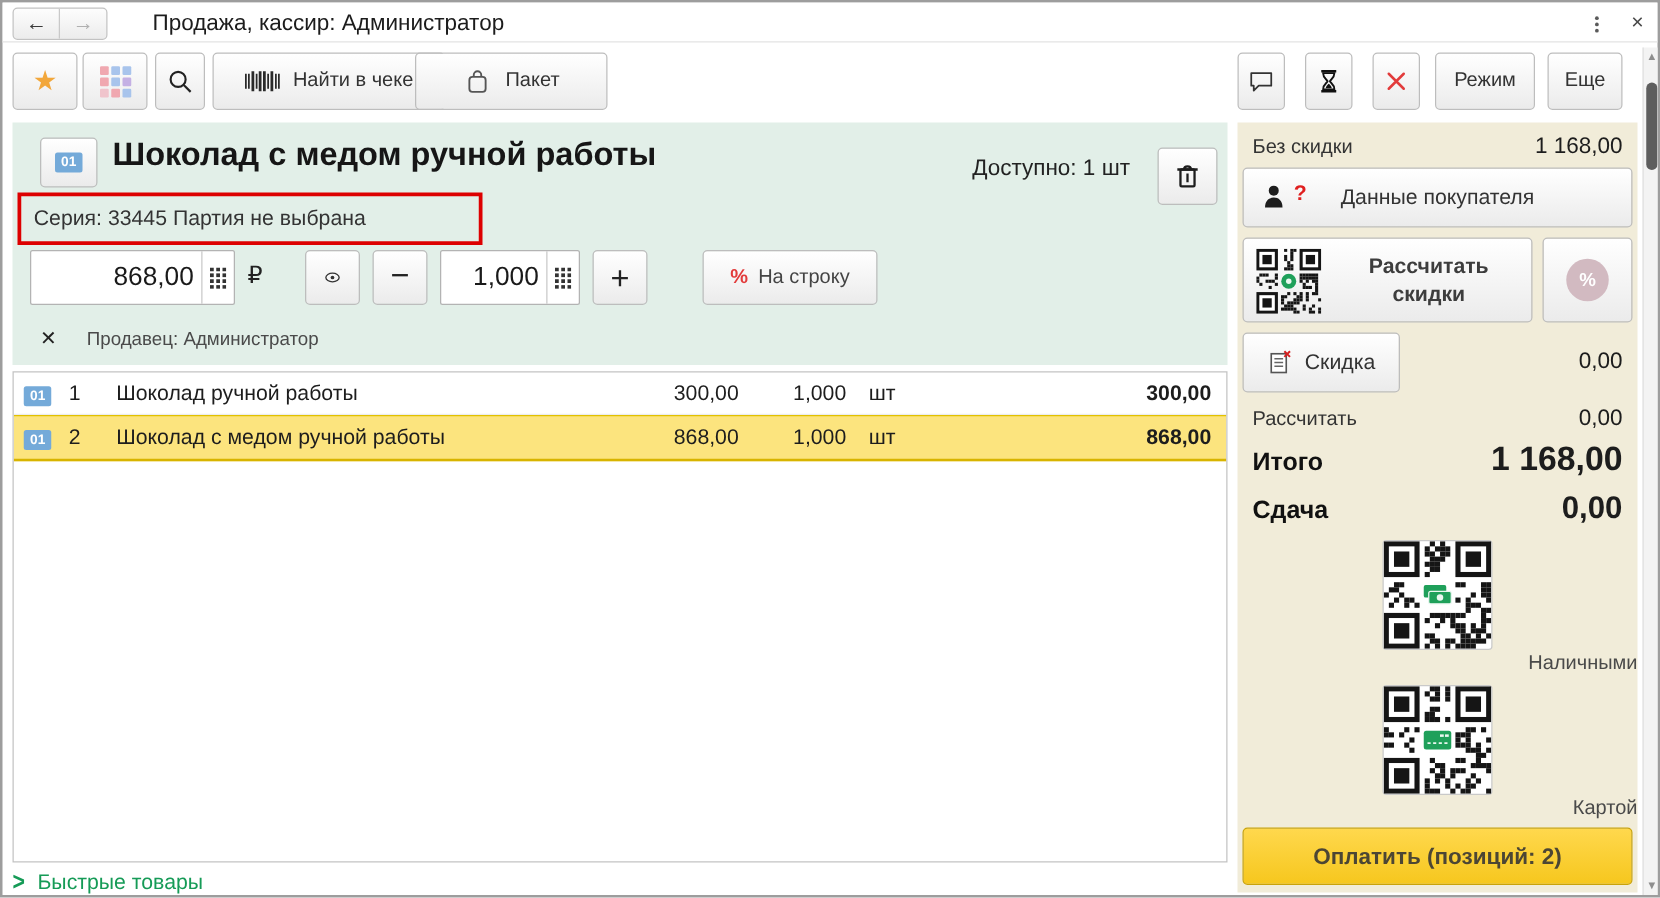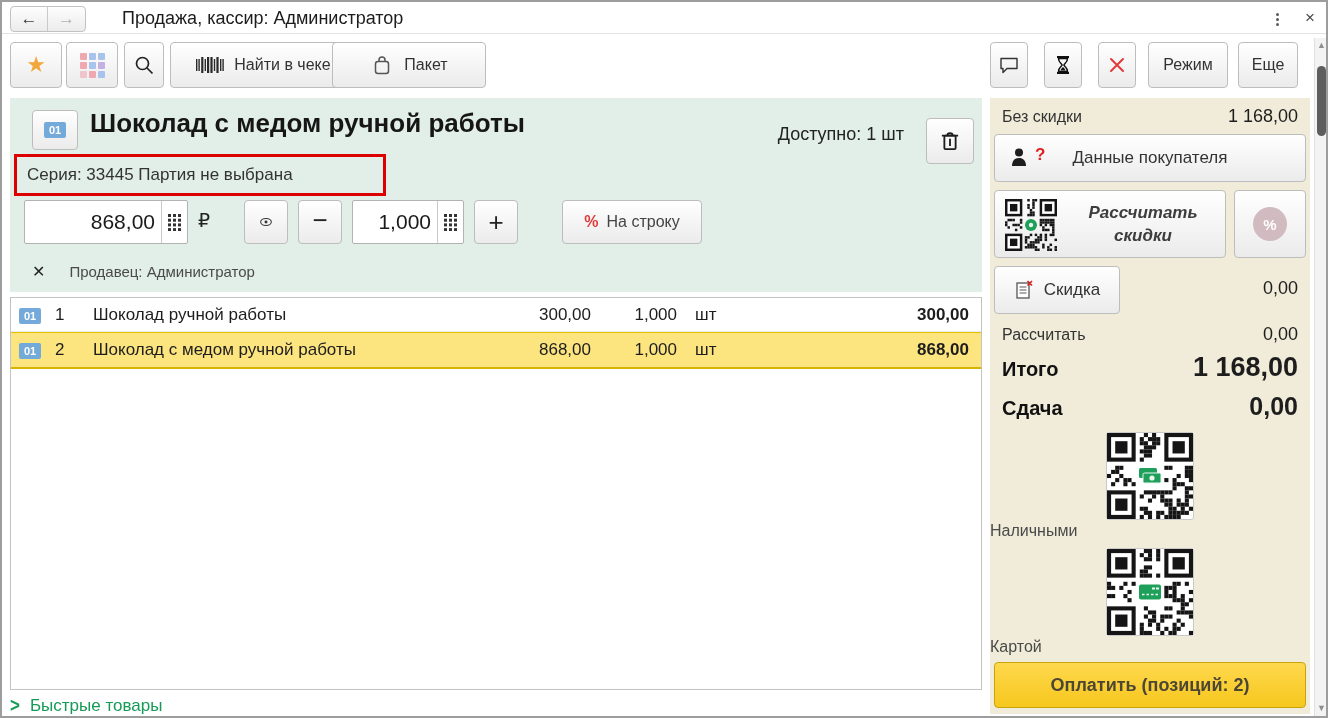--- a/index.html
+++ b/index.html
@@ -76,37 +76,37 @@
 
   
   .rpanel { position:absolute; left:988px; top:96px; width:320px; height:616px; background:#f1ecd9; }
   .srow { position:absolute; left:12px; right:12px; display:flex; justify-content:space-between; align-items:baseline; }
   .slabel { font-size:16px; color:#333; }
   .sval { font-size:18px; color:#1d1d1d; }
   .r-nodisc { top:8px; }
   .btn-cust { position:absolute; left:4px; top:36px; width:312px; height:48px; font-size:17px; }
   .custic { position:absolute; left:14px; top:10px; display:flex; align-items:flex-start; }
   .redq { color:#e02020; font-size:17px; font-weight:bold; margin-left:2px; }
-  .btn-calc { position:absolute; left:4px; top:92px; width:232px; height:68px;font-style:italic; }
+  .btn-calc { position:absolute; left:4px; top:92px; width:232px; height:68px; }
   .calcqr { position:absolute; left:10px; top:8px; width:52px; height:52px; }
   .calclabel { position:absolute; left:72px; top:0; width:152px; height:68px; display:flex; align-items:center; justify-content:center; text-align:center; font-size:17px; font-weight:bold; color:#3d3d3d; line-height:1.35; }
   .btn-pct { position:absolute; left:244px; top:92px; width:72px; height:68px; }
   .pctcircle { width:34px; height:34px; border-radius:50%; background:#d2bac1; color:#fff; font-size:15px; font-weight:bold; display:flex; align-items:center; justify-content:center; }
   .btn-disc { position:absolute; left:4px; top:168px; width:126px; height:48px; gap:10px; font-size:17px; }
   .v-disc { position:absolute; right:12px; top:180px; font-size:18px; color:#1d1d1d; }
   .r-cert { top:226px; }
   .r-total { top:254px; }
   .r-total .slabel, .r-change .slabel { font-size:20px; font-weight:bold; color:#111; }
   .r-total .sval { font-size:27px; font-weight:bold; }
   .r-change { top:294px; }
   .r-change .sval { font-size:25px; font-weight:bold; }
   .qrbtn { position:absolute; left:116px; width:88px; height:88px; background:#fff; border:1px solid #c9c9c9; border-radius:3px; padding:6px; cursor:pointer; }
   .qrb-cash { top:334px; }
   .qrb-card { top:450px; }
-  .qrlabel { position:absolute; left:0; width:100%; text-align:left; font-size:16px; color:#4a4a4a; }
+  .qrlabel { position:absolute; left:0; width:100%; text-align:right; font-size:16px; color:#4a4a4a; }
   .ql-cash { top:424px; }
   .ql-card { top:540px; }
   .qr-overlay { position:absolute; left:50%; top:50%; transform:translate(-50%,-50%); }
   .paybtn { position:absolute; left:4px; top:564px; width:312px; height:46px; background:linear-gradient(#ffd84d,#f6c71e); border:1px solid #c9a30a; border-radius:4px; display:flex; align-items:center; justify-content:center; font-size:18px; font-weight:bold; color:#4c4634; cursor:pointer; }
 
   
   .sbar { position:absolute; left:1312px; top:36px; width:13px; height:678px; background:#f3f3f3; border-left:1px solid #e0e0e0; }
   .sarrow { position:absolute; left:2px; width:9px; height:9px; color:#8e8e8e; font-size:9px; line-height:9px; text-align:center; cursor:pointer; }
   .sa-up { top:3px; }
   .sa-down { bottom:3px; }

